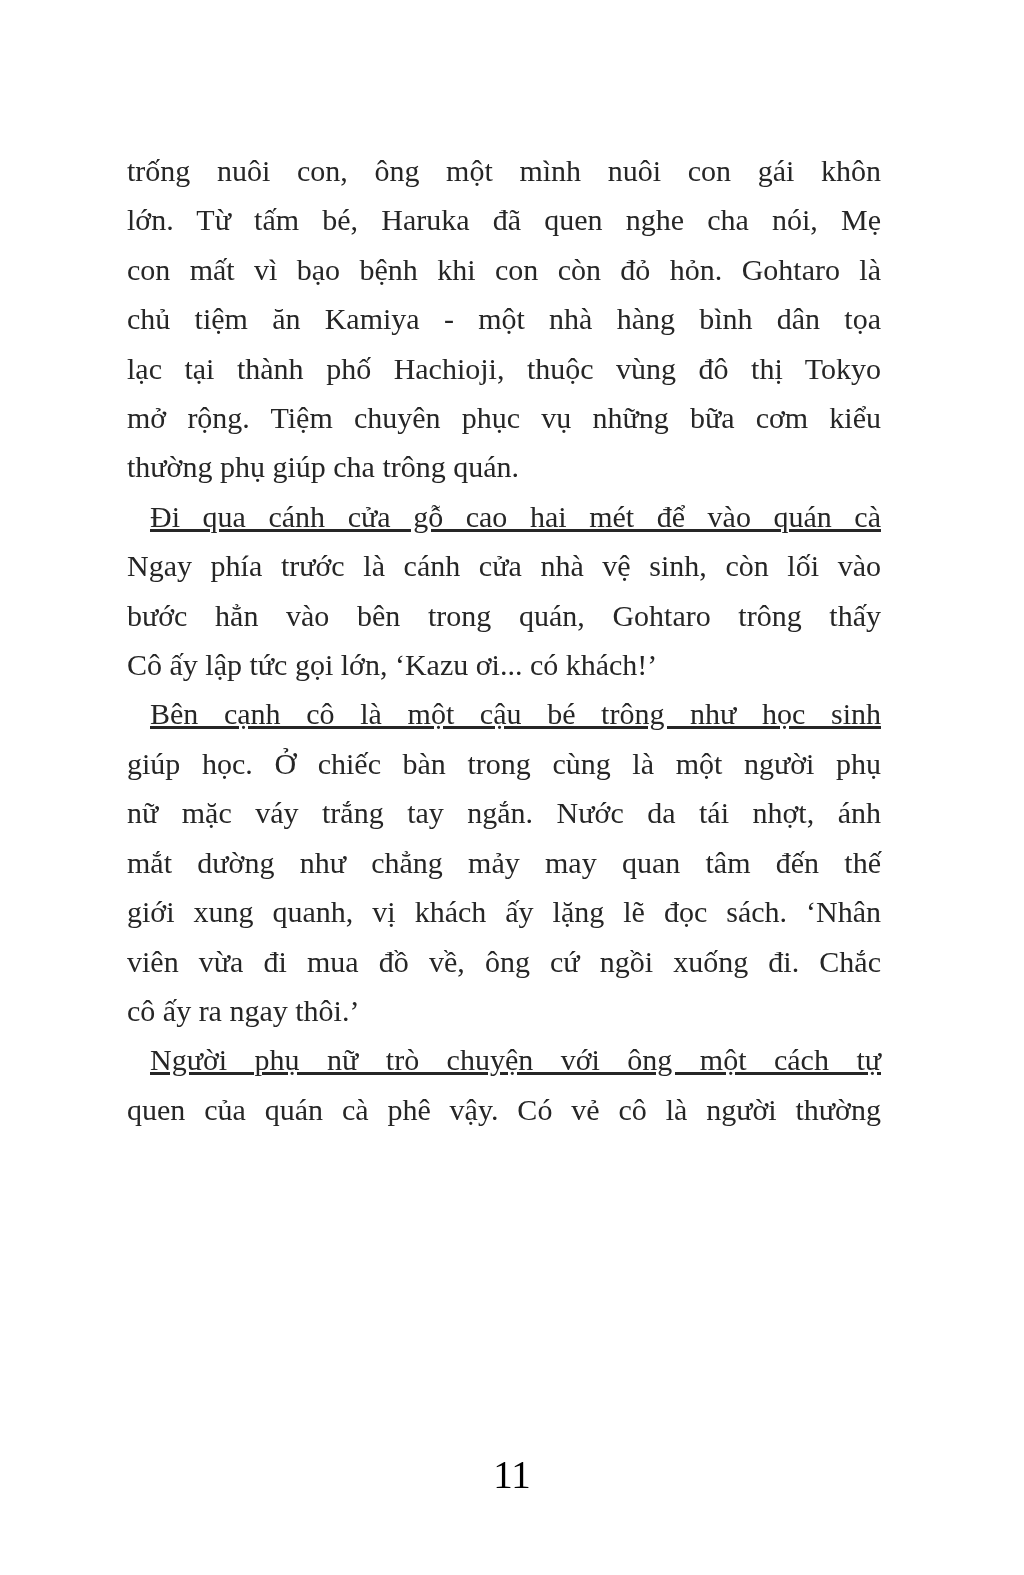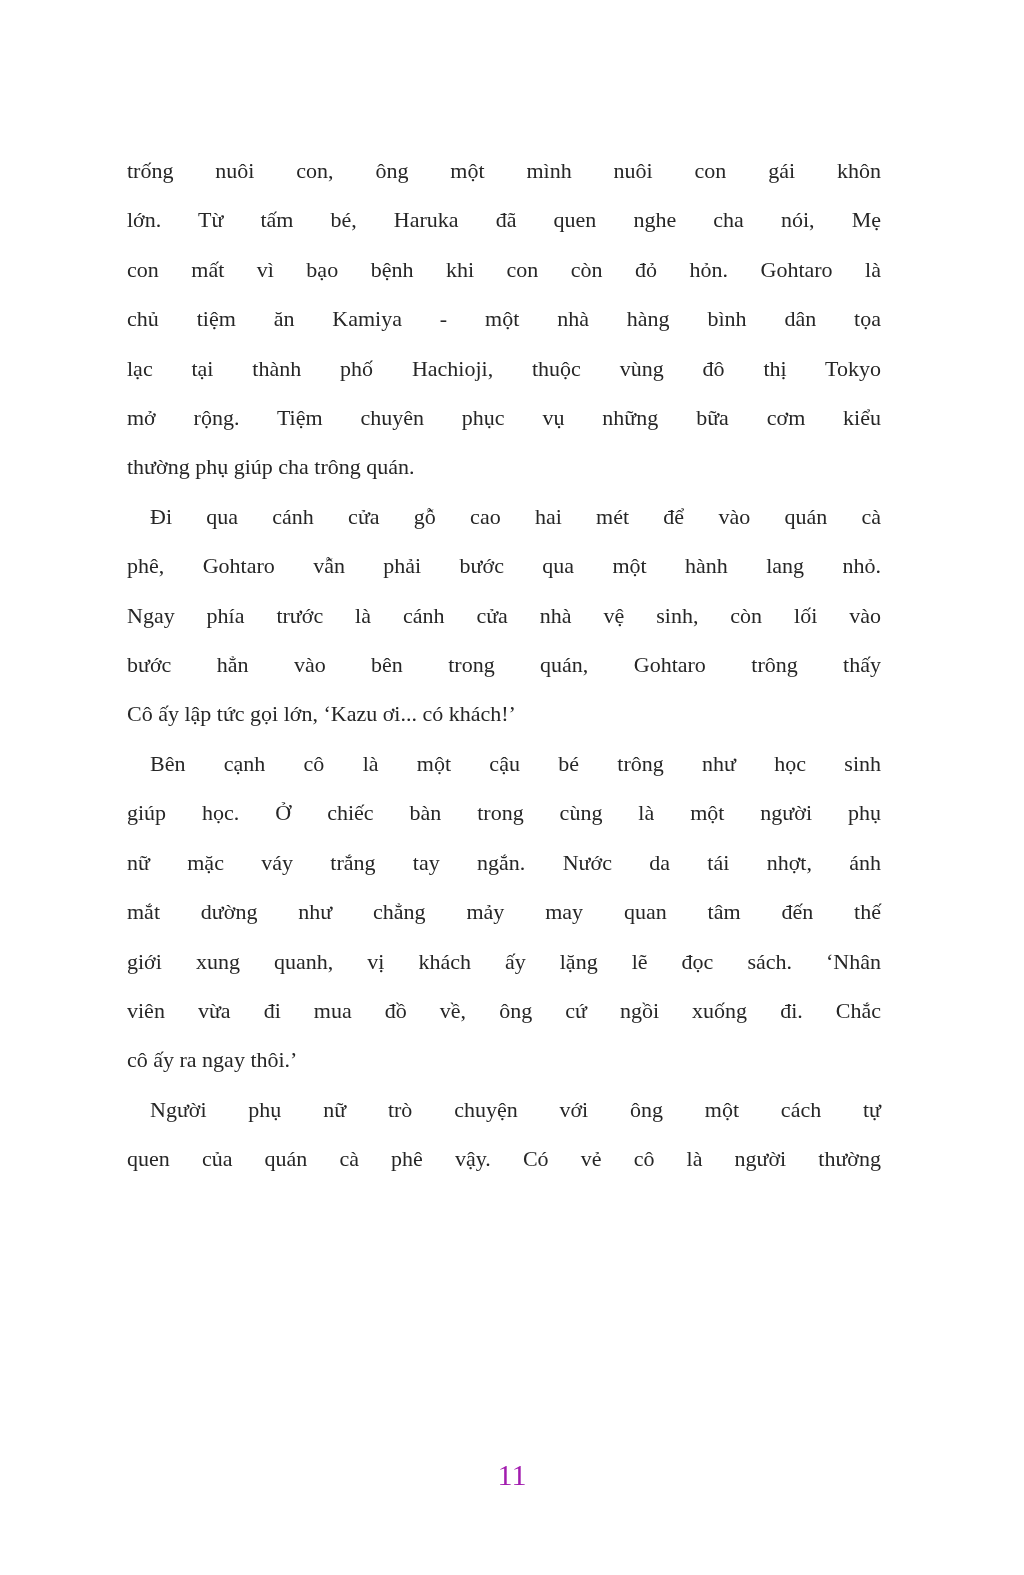--- a/index.html
+++ b/index.html
@@ -19,63 +19,63 @@
     position: absolute;
     left: 127px;
     top: 146px;
     width: 754px;
   }
   .para {
     margin: 0;
     padding: 0;
   }
   .line {
-    font-size: 22px;
+    font-size: 30px;
     line-height: 49.4px;
     text-align: justify;
     text-align-last: justify;
     -moz-text-align-last: justify;
     white-space: normal;
   }
   .line.last {
     text-align-last: left;
     -moz-text-align-last: left;
   }
   .para.indent .line:first-child {
     text-indent: 23px;
+    text-decoration: underline;
   }
   .seg.italic {
   }
   .page-number {
     position: absolute;
     left: 0;
     top: 1458px;
     width: 1024px;
     text-align: center;
-    font-size: 30px;
+    font-size: 39px;
     line-height: 34px;
-    color: #a21caf;
+    color: #000000;
   }
 </style>
 </head>
 <body>
 
 <div class="text-block">
     <div class="para">
       <div class="line"><span class="seg">trống nuôi con, ông một mình nuôi con gái khôn</span></div>
       <div class="line"><span class="seg">lớn. Từ tấm bé, Haruka đã quen nghe cha nói, </span><span class="seg italic">Mẹ</span></div>
       <div class="line"><span class="seg italic">con mất vì bạo bệnh khi con còn đỏ hỏn</span><span class="seg">. Gohtaro là</span></div>
       <div class="line"><span class="seg">chủ tiệm ăn Kamiya - một nhà hàng bình dân tọa</span></div>
       <div class="line"><span class="seg">lạc tại thành phố Hachioji, thuộc vùng đô thị Tokyo</span></div>
       <div class="line"><span class="seg">mở rộng. Tiệm chuyên phục vụ những bữa cơm kiểu</span></div>
       <div class="line last"><span class="seg">thường phụ giúp cha trông quán.</span></div>
     </div>
     <div class="para indent">
       <div class="line"><span class="seg">Đi qua cánh cửa gỗ cao hai mét để vào quán cà</span></div>
-      <div class="line"><span class="seg">phê, Gohtaro vẫn phải bước qua một hành lang nhỏ.</span></div>
       <div class="line"><span class="seg">Ngay phía trước là cánh cửa nhà vệ sinh, còn lối vào</span></div>
       <div class="line"><span class="seg">bước hẳn vào bên trong quán, Gohtaro trông thấy</span></div>
       <div class="line last"><span class="seg">Cô ấy lập tức gọi lớn, ‘Kazu ơi... có khách!’</span></div>
     </div>
     <div class="para indent">
       <div class="line"><span class="seg">Bên cạnh cô là một cậu bé trông như học sinh</span></div>
       <div class="line"><span class="seg">giúp học. Ở chiếc bàn trong cùng là một người phụ</span></div>
       <div class="line"><span class="seg">nữ mặc váy trắng tay ngắn. Nước da tái nhợt, ánh</span></div>
       <div class="line"><span class="seg">mắt dường như chẳng mảy may quan tâm đến thế</span></div>
       <div class="line"><span class="seg">giới xung quanh, vị khách ấy lặng lẽ đọc sách. ‘Nhân</span></div>

